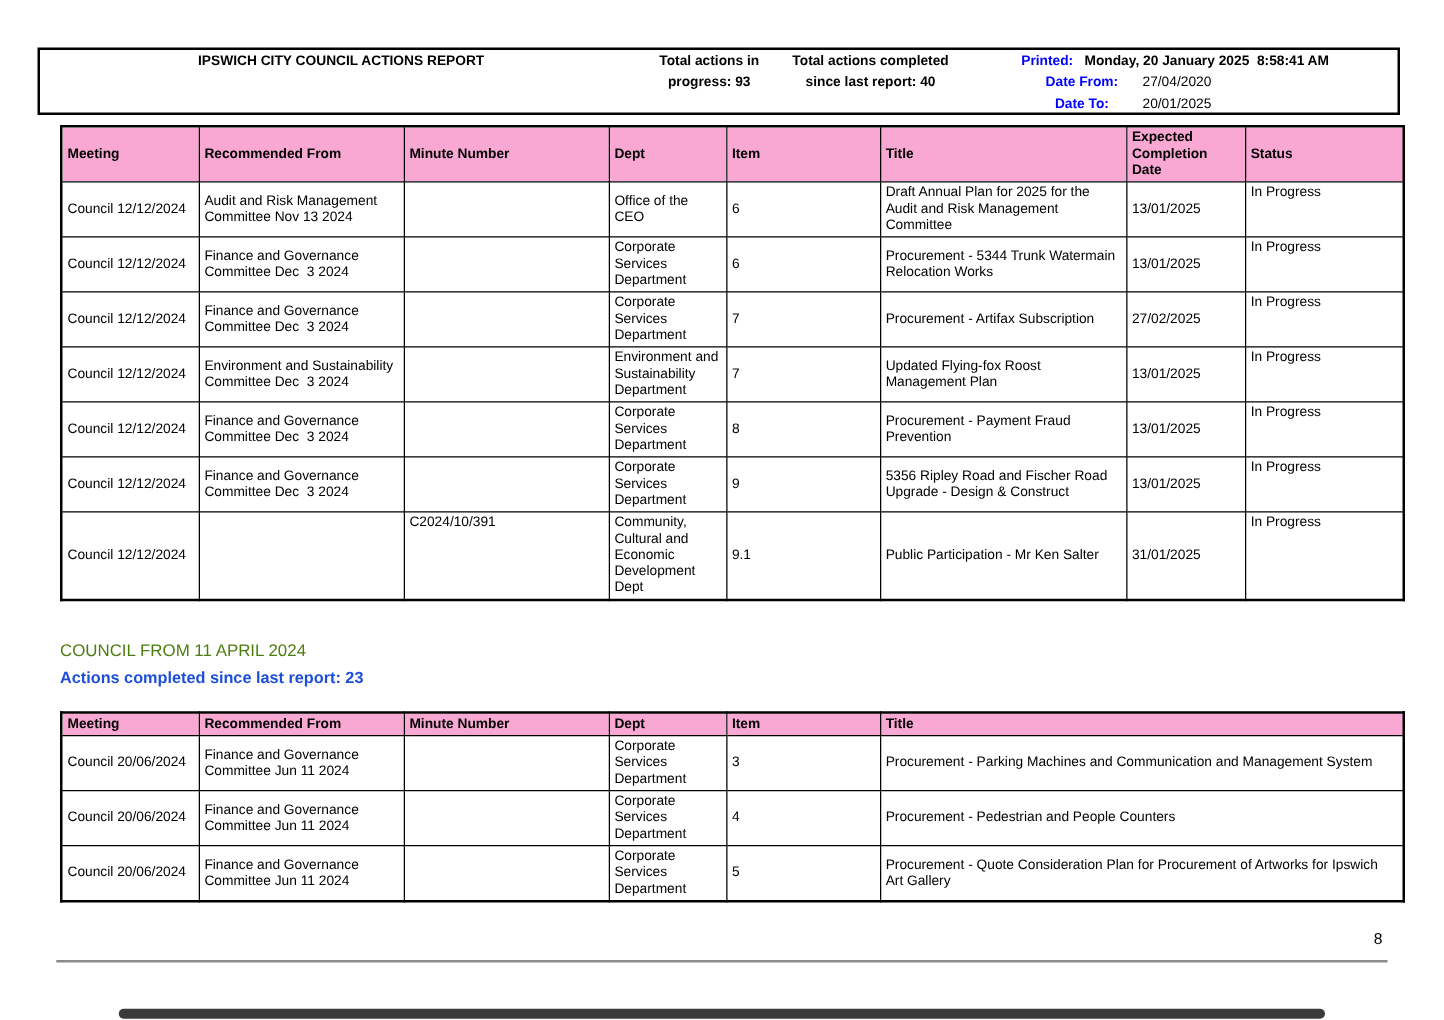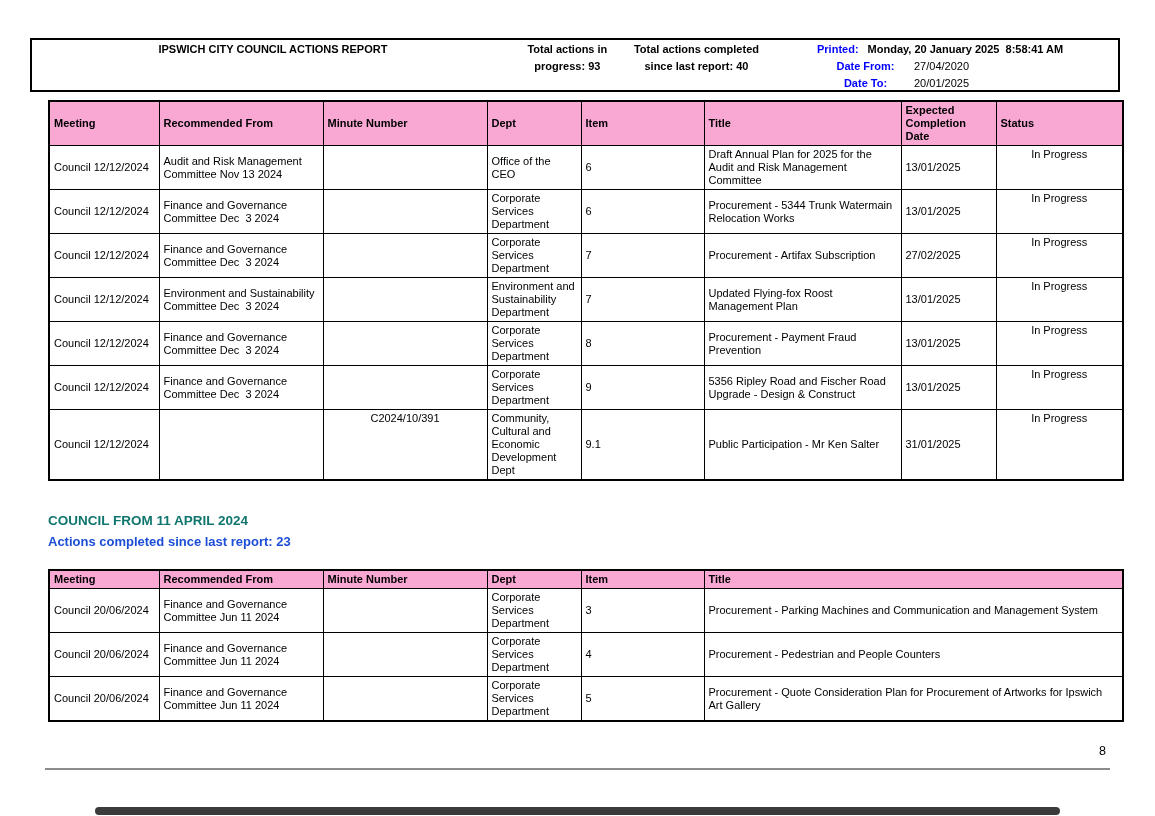--- a/index.html
+++ b/index.html
@@ -46,27 +46,27 @@
     padding: 2px 4px;
     text-align: left;
     vertical-align: middle;
     white-space: pre-wrap;
     overflow: hidden;
   }
   table.report th {
     background: #f9a8d4;
     font-weight: bold;
   }
-  table.report td.va-top { vertical-align: top; text-align: center; }
+  table.report td.va-top { vertical-align: top; }
   #table-in-progress { top: 100px; }
   #table-completed   { top: 569px; }
   
   .section-heading {
     position: absolute; left: 48px; top: 513px;
-    color: #0f766e; font-weight: bold; font-size: 13.5px;
+    color: #4d7c0f; font-weight: normal; font-size: 13.5px;
   }
   .section-subheading {
     position: absolute; left: 48px; top: 534px;
     color: #1d4ed8; font-weight: bold; font-size: 13px;
   }
   
   .page-number {
     position: absolute; left: 1060px; top: 744px; width: 46px;
     text-align: right; font-size: 12.5px;
   }

